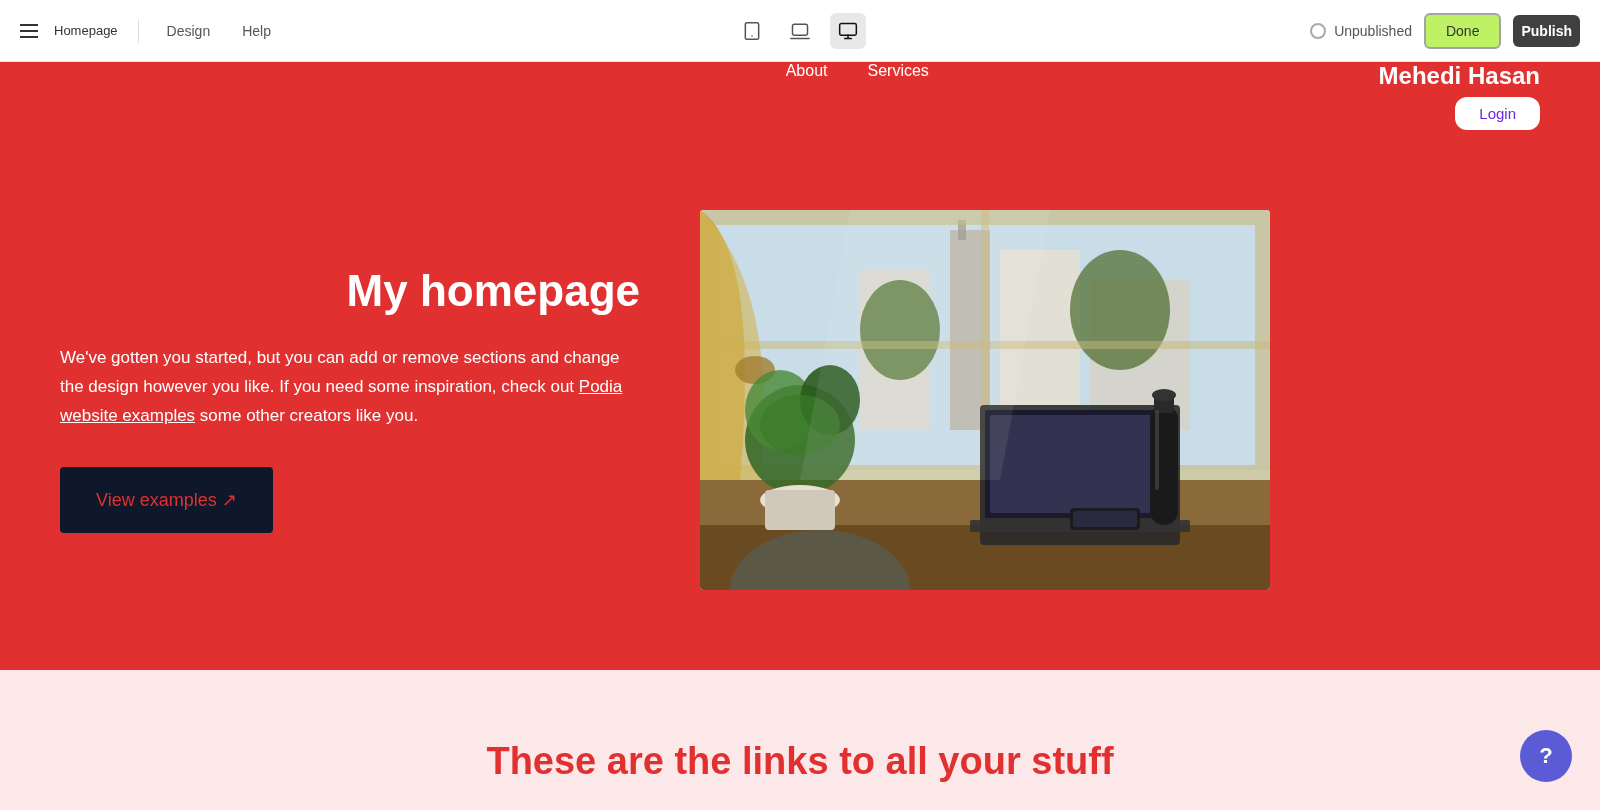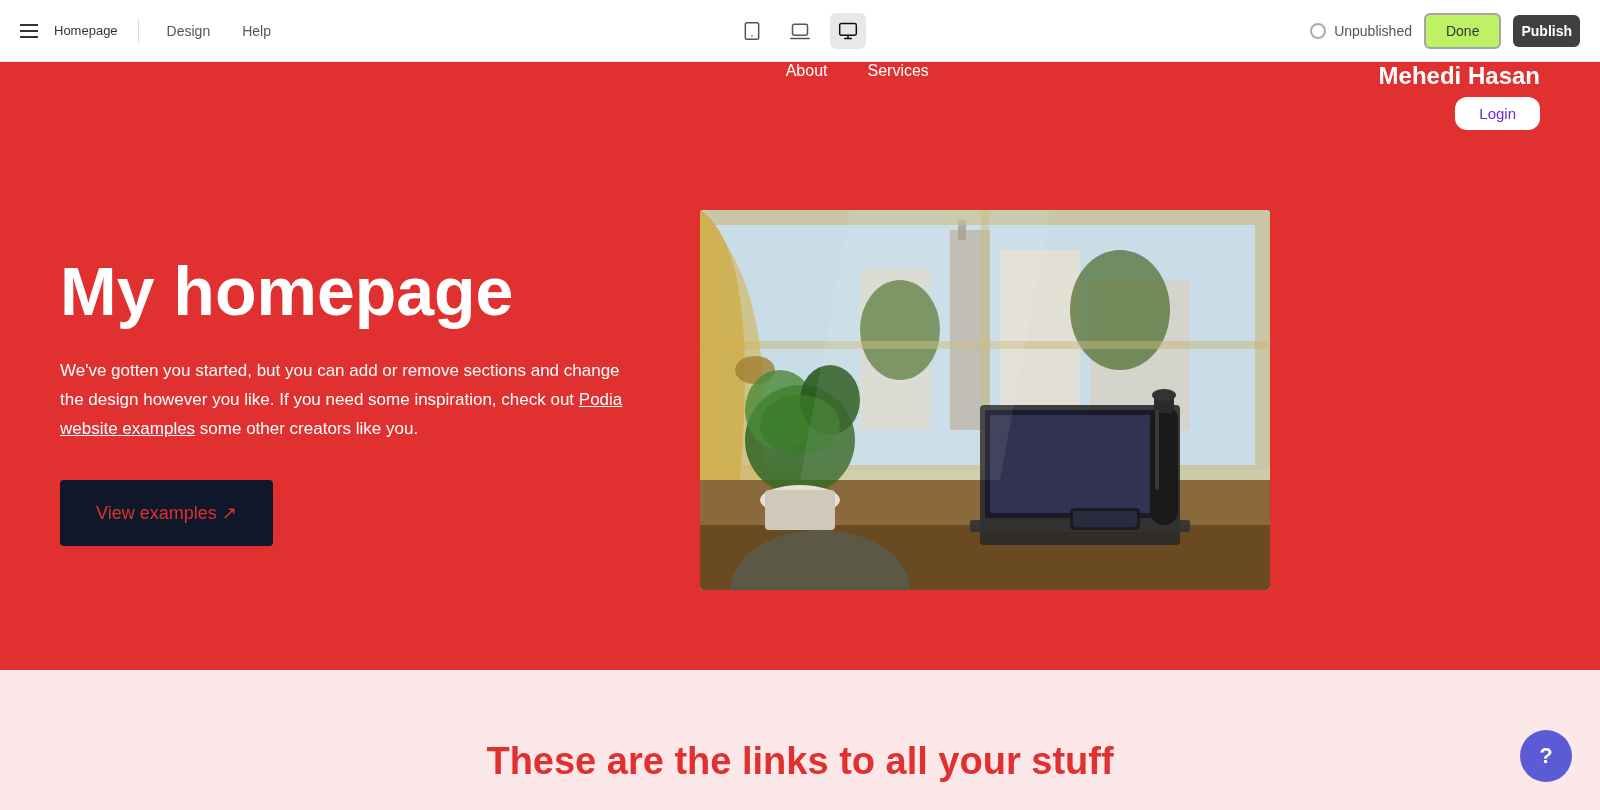--- a/index.html
+++ b/index.html
@@ -168,25 +168,26 @@
       align-items: center;
       padding: 60px 60px 60px 60px;
       gap: 60px;
       position: relative;
     }
     .hero-left {
       flex: 1;
       max-width: 580px;
     }
     .hero-title {
-      font-size: 68px;
+      font-size: 44px;
       font-weight: 800;
       color: #fff;
       line-height: 1.1;
       margin-bottom: 28px;
+      text-align: right;
     }
     .hero-desc {
       font-size: 17px;
       color: #fff;
       line-height: 1.7;
       margin-bottom: 36px;
     }
     .hero-desc a {
       color: #fff;
       text-decoration: underline;

